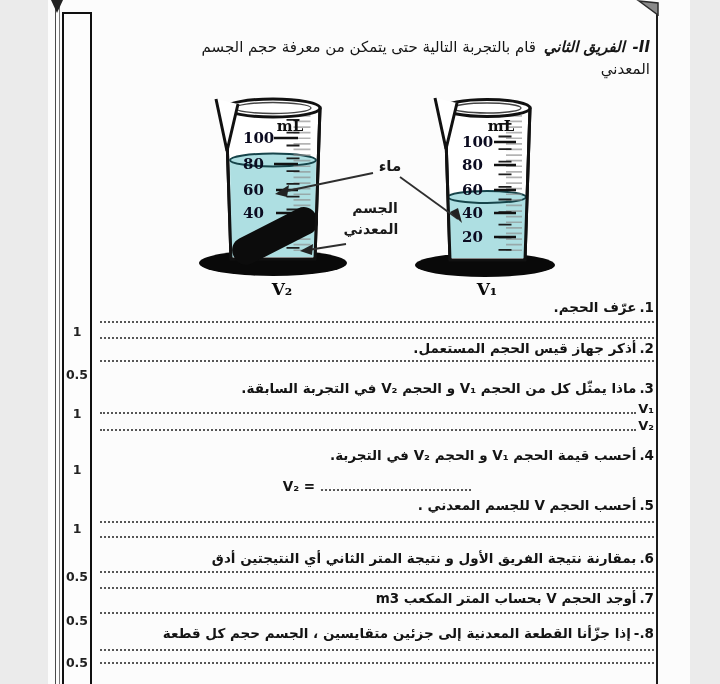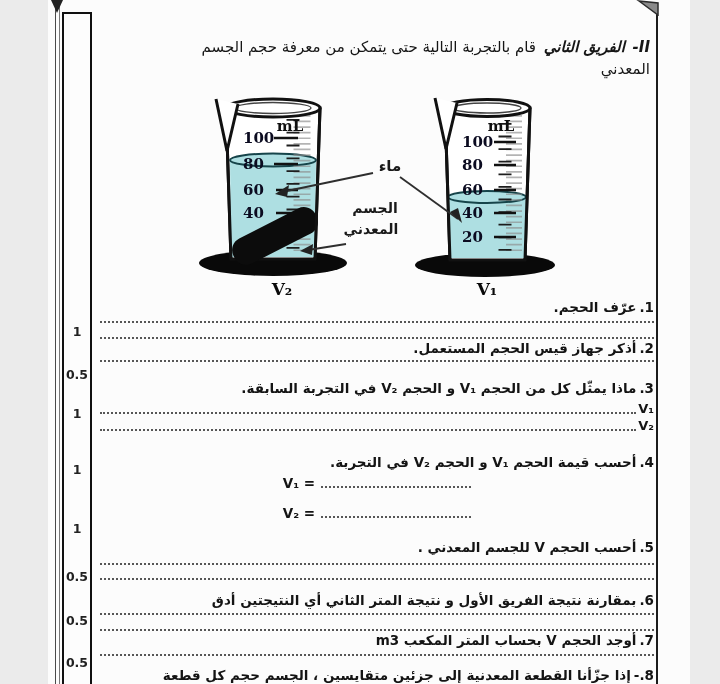--- a/index.html
+++ b/index.html
@@ -141,31 +141,28 @@
     </div>
     <div class="vrow" style="margin-top:3px">
       <span class="vlbl">V₁</span>
       <span class="dfill"></span>
     </div>
     <div class="vrow" style="margin-top:1px">
       <span class="vlbl">V₂</span>
       <span class="dfill"></span>
     </div>
 
-    <div class="qrow" style="margin-top:20px">
+    <div class="qrow" style="margin-top:13px">
       <span class="qnum">4.</span><span>أحسب قيمة الحجم V₁ و الحجم V₂ في التجربة.</span>
-    </div>
-    <div class="eqrow" style="margin-top:4px">
-      <span class="elbl">V₁ =</span><span class="edots"></span>
     </div>
     <div class="eqrow" style="margin-top:14px">
       <span class="elbl">V₂ =</span><span class="edots"></span>
     </div>
 
-    <div class="qrow" style="margin-top:17px">
+    <div class="qrow" style="margin-top:2px">
       <span class="qnum">5.</span><span>أحسب الحجم V للجسم المعدني .</span>
     </div>
     <div class="dots" style="margin-top:7px"></div>
     <div class="dots" style="margin-top:13px"></div>
 
     <div class="qrow" style="margin-top:11px">
       <span class="qnum">6.</span><span>بمقارنة  نتيجة الفريق الأول و نتيجة المتر الثاني أي النتيجتين أدق</span>
     </div>
     <div class="dots" style="margin-top:4px"></div>
     <div class="dots" style="margin-top:14px"></div>

